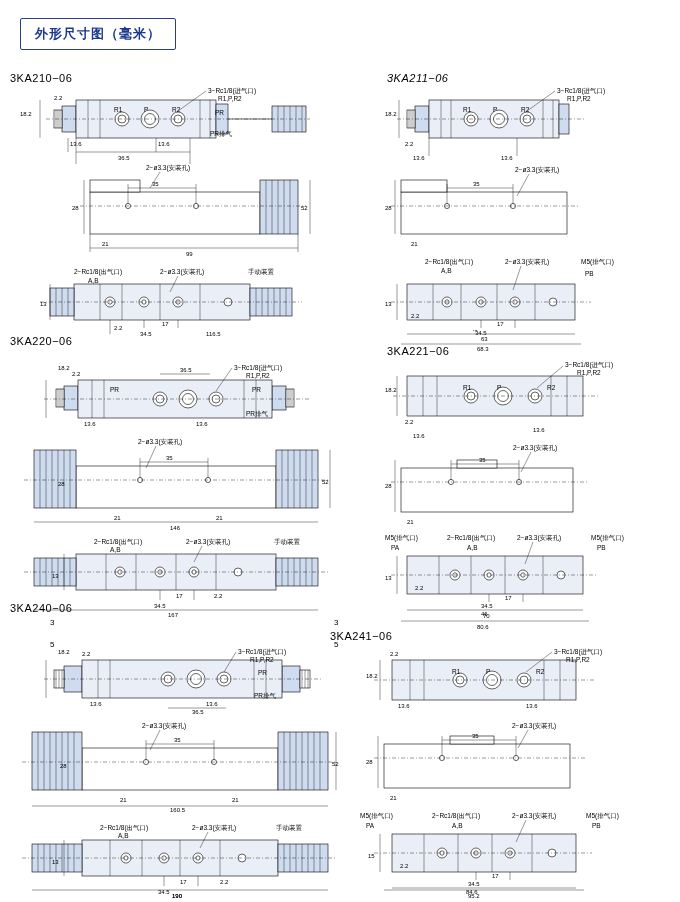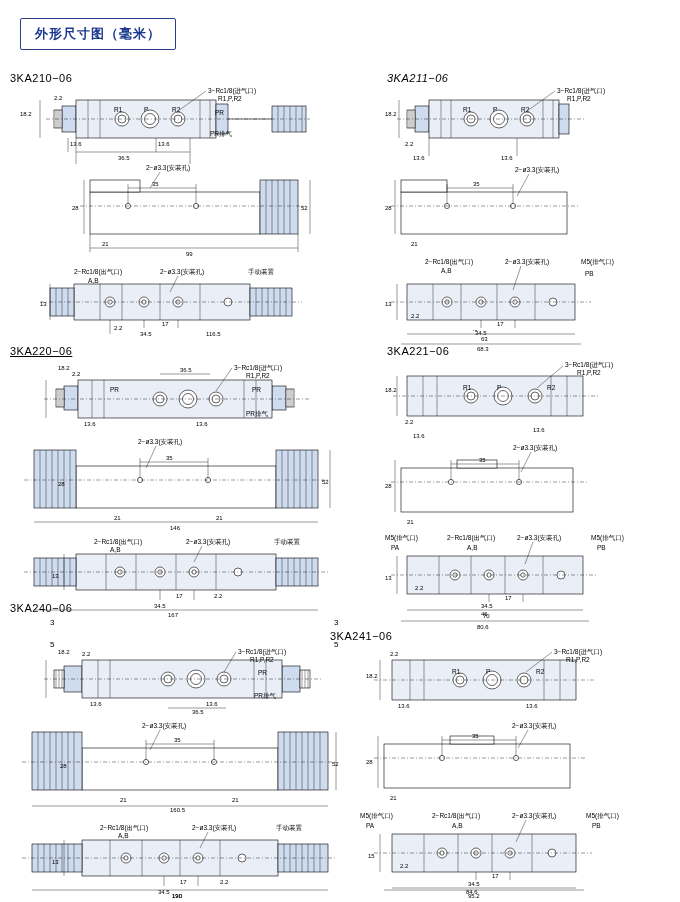--- a/index.html
+++ b/index.html
@@ -47,21 +47,21 @@
 <body>
 
 <div class="page">
 
   <div class="title-box">
     <span>外形尺寸图（毫米）</span>
   </div>
 
   <div class="model" style="left:10px;top:72px;">3KA210−06</div>
   <div class="model" style="left:387px;top:72px;font-style:italic;">3KA211−06</div>
-  <div class="model" style="left:10px;top:345px;text-decoration:underline;">3KA220−06</div>
+  <div class="model" style="left:10px;top:335px;">3KA220−06</div>
   <div class="model" style="left:387px;top:345px;text-align:right;">3KA221−06</div>
   <div class="model" style="left:10px;top:602px;">3KA240−06</div>
   <div class="model" style="left:330px;top:630px;">3KA241−06</div>
   <div class="tiny-num" style="left:50px;top:618px;">3</div>
   <div class="tiny-num" style="left:50px;top:640px;">5</div>
   <div class="tiny-num" style="left:334px;top:618px;">3</div>
   <div class="tiny-num" style="left:334px;top:640px;">5</div>
 
   <div class="blk" style="left:10px;top:84px;width:320px;height:255px;">
   <svg width="320" height="255" viewBox="0 0 320 255">

